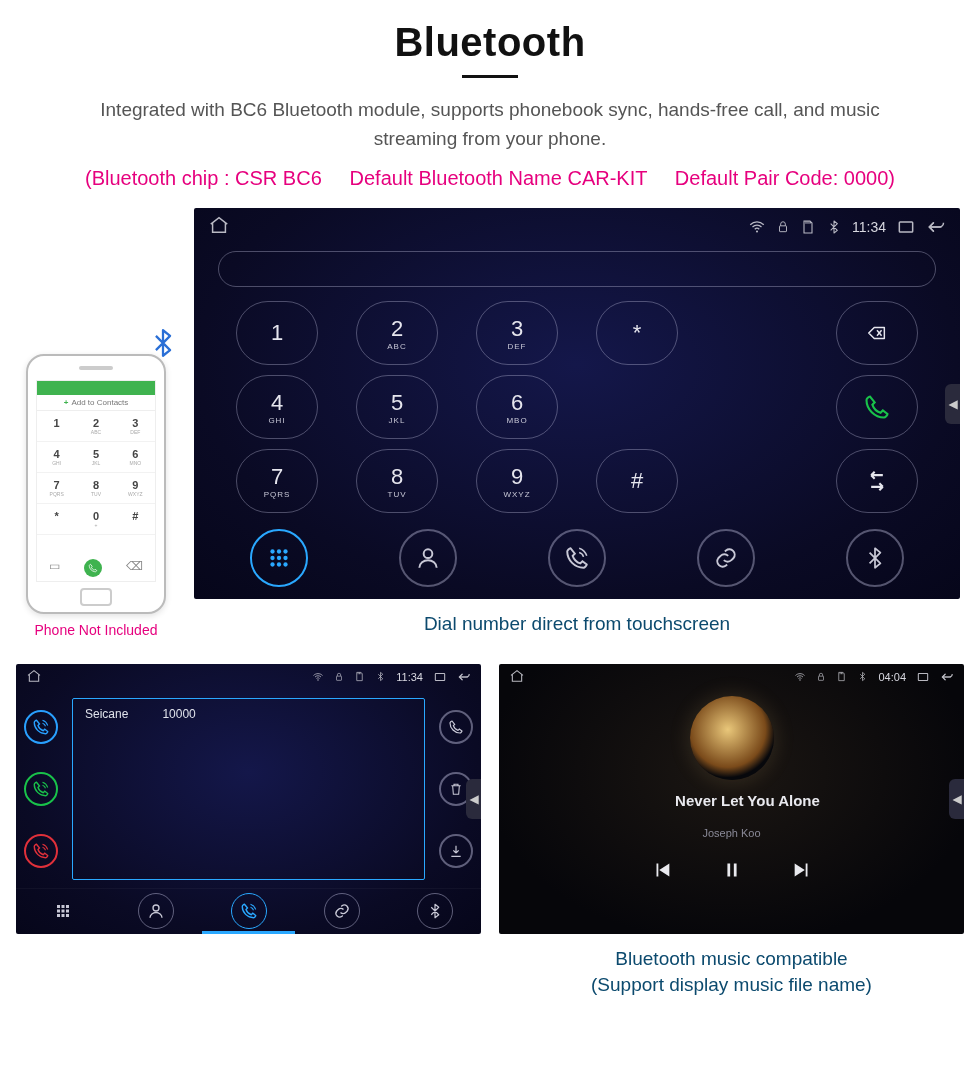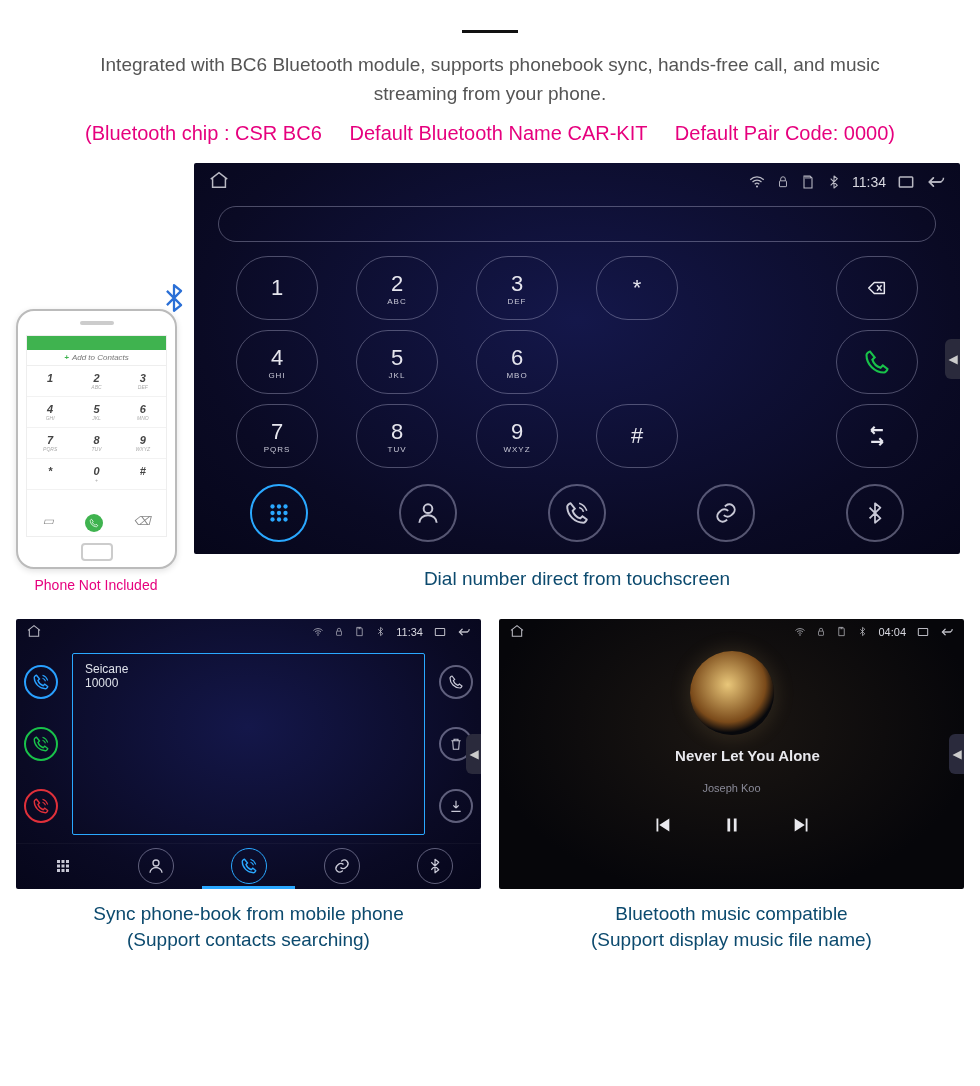--- a/index.html
+++ b/index.html
@@ -36,27 +36,26 @@
     margin-top: 4px;
     margin-bottom: 18px;
     white-space: pre;
   }
   .row1 {
     display: flex; align-items: flex-end; gap: 18px;
   }
   
   .phone-col { width: 160px; text-align: center; }
   .phone {
-    width: 161px; height: 260px;
+    width: 140px; height: 260px;
     border: 2px solid #bbb; border-radius: 18px;
     margin: 0 auto;
     background: #fff;
     position: relative;
     box-shadow: 0 2px 6px rgba(0,0,0,.12);
-    font-style: italic;
   }
   .phone .speaker {
     width: 34px; height: 4px; background: #ccc; border-radius: 2px;
     position: absolute; top: 10px; left: 50%; transform: translateX(-50%);
   }
   .phone .screen {
     position: absolute; top: 24px; bottom: 30px; left: 8px; right: 8px;
     background: #fff; border: 1px solid #eee;
     font-size: 8px;
   }
@@ -155,21 +154,21 @@
   .circ.blue   { border:2px solid #29a0ff; color:#29a0ff;}
   .circ.green  { border:2px solid #19c24a; color:#19c24a;}
   .circ.red    { border:2px solid #e0303a; color:#e0303a;}
   .circ.white  { border:2px solid rgba(200,200,230,.45); color:#c8c8d6;}
   .listarea {
     flex:1; margin:8px 6px;
     border:1px solid #2aa8ff;
     border-radius:2px;
     padding:8px 12px;
   }
-  .listarea .item { display:flex; font-size:12px; color:#dfe2ea;flex-direction:column;}
+  .listarea .item { display:flex; gap:34px; font-size:12px; color:#dfe2ea;}
   .smalltabs {
     display:flex; justify-content:space-around; align-items:center;
     height:46px; border-top:1px solid rgba(255,255,255,.04);
   }
   .stab { width:36px; height:36px; border-radius:50%; display:flex; align-items:center; justify-content:center; border:1.5px solid rgba(200,200,230,.45); color:#c8c8d6;}
   .stab.sq { border:none;}
   .stab.active { border-color:#2aa8ff; color:#2aa8ff;}
   .contacts-panel { position:relative;}
   .under-tab { position:absolute; bottom:0; width:20%; height:3px; background:#2aa8ff;}
   
@@ -266,20 +265,21 @@
     </symbol>
   <symbol id="i-pause" viewBox="0 0 24 24">
       <path fill="currentColor" d="M7 5h3v14H7zM14 5h3v14h-3z"></path>
     </symbol>
   <symbol id="i-next" viewBox="0 0 24 24">
       <path fill="currentColor" d="M16 5h2v14h-2zM4 5v14l11-7z"></path>
     </symbol>
 </svg>
 
 <div class="wrap">
+  <h1 class="title">Bluetooth</h1>
   <div class="underline"></div>
   <p class="subtitle">Integrated with BC6 Bluetooth module, supports phonebook sync, hands-free call, and music streaming from your phone.</p>
   <p class="pinkline">(Bluetooth chip : CSR BC6     Default Bluetooth Name CAR-KIT     Default Pair Code: 0000)</p>
 
   <div class="row1">
 
     <div class="phone-col">
       <div class="phone">
         <span class="bt-emit">
           <svg width="34" height="34">
@@ -543,24 +543,20 @@
             </div>
           <div class="stab">
               <svg width="18" height="18">
                 <use href="#i-bt"></use>
               </svg>
             </div>
         </div>
         <div class="under-tab" style="left:40%"></div>
         <div class="side-arrow">◀</div>
       </div>
-      <p class="caption">
-        <span>Sync phone-book from mobile phone</span><br>
-        <span>(Support contacts searching)</span>
-      </p>
     </div>
 
     <div class="smallpanel">
       <div class="panel" style="background:radial-gradient(ellipse at 50% 40%,#1b1612 0%,#06060a 75%)">
         <div class="statusbar">
           <div class="left"><svg width="16" height="16">
                 <use href="#i-home"></use>
               </svg></div>
           <div class="right">
             <svg width="12" height="12">

